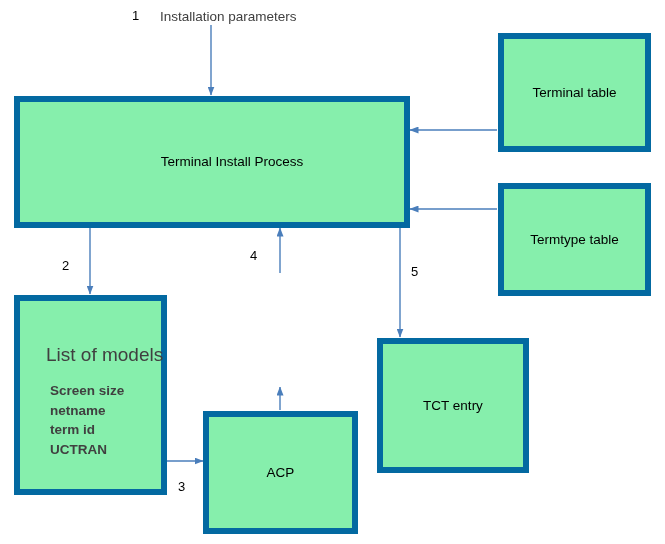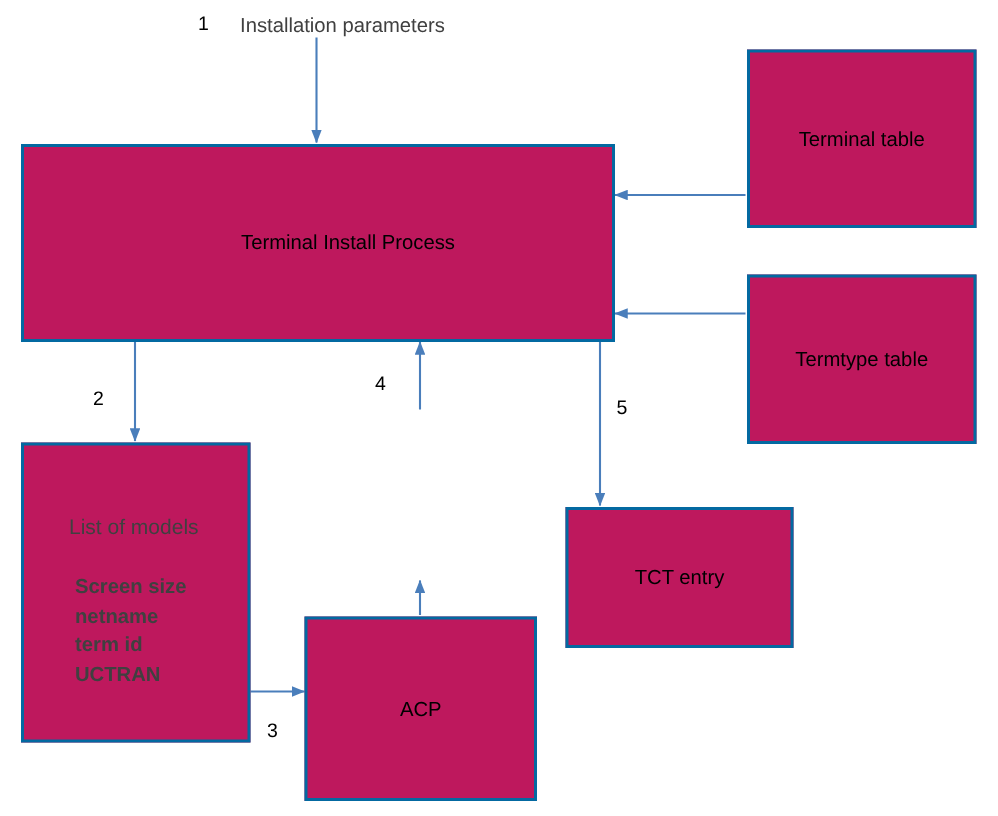--- a/index.html
+++ b/index.html
@@ -11,22 +11,22 @@
     position: relative;
     width: 665px;
     height: 544px;
     background: #ffffff;
     font-family: "Liberation Sans", sans-serif;
     overflow: hidden;
   }
   .box {
     position: absolute;
     box-sizing: border-box;
-    border: 2px solid #0369a1;
-    background: #be185d;
+    border: 6px solid #0369a1;
+    background: #86efac;
     display: flex;
     align-items: center;
     justify-content: center;
     text-align: center;
     color: #000000;
     font-size: 13.5px;
     line-height: 1.45;
   }
   .box .inner {
     padding: 0 6px;
@@ -91,32 +91,32 @@
 
   <div class="box" style="left:498px; top:33px; width:153px; height:119px;">
     <span class="inner">Terminal table</span>
   </div>
 
   <div class="box" style="left:498px; top:183px; width:153px; height:113px;">
     <span class="inner">Termtype table</span>
   </div>
 
   <div class="box" style="left:14px; top:295px; width:153px; height:200px;"></div>
-  <div class="label" style="left:46px; top:341px; font-size:14px;">List of models</div>
+  <div class="label" style="left:46px; top:341px; font-size:19px;">List of models</div>
   <div class="label" style="left:50px; top:381px; font-weight:bold; width:86px;">Screen size
 netname
 term id
 UCTRAN</div>
 
 
   <div class="box" style="left:203px; top:411px; width:155px; height:123px;">
     <span class="inner">ACP</span>
   </div>
 
-  <div class="box" style="left:377px; top:338px; width:152px; height:94px;">
+  <div class="box" style="left:377px; top:338px; width:152px; height:135px;">
     <span class="inner">TCT entry</span>
   </div>
 
   <div class="num" style="left:62px; top:258px;">2</div>
   <div class="num" style="left:178px; top:479px;">3</div>
   <div class="num" style="left:250px; top:248px;">4</div>
   <div class="num" style="left:411px; top:264px;">5</div>
 
 </div>
 

